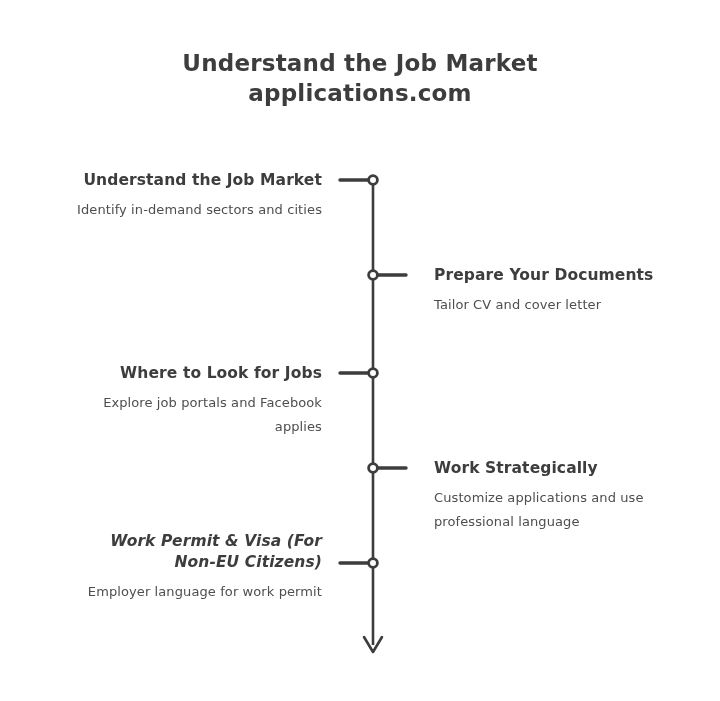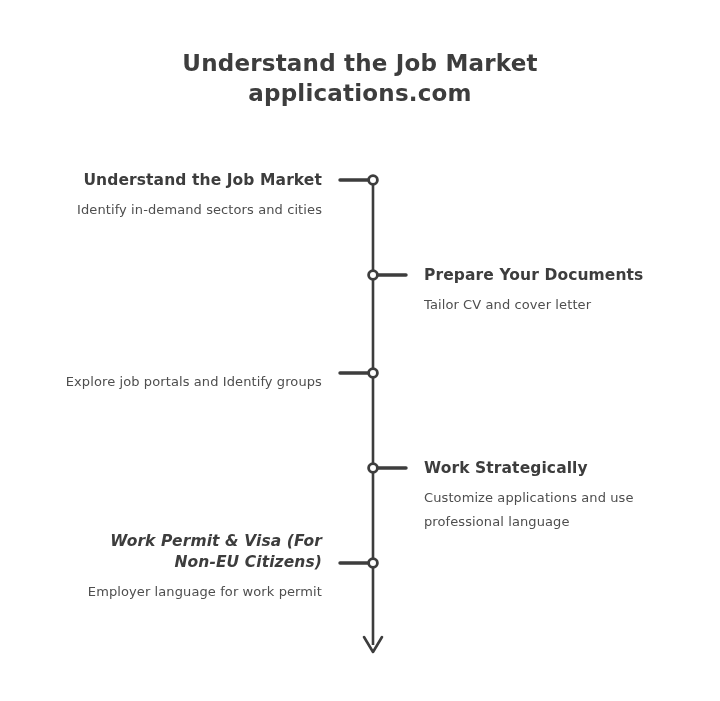--- a/index.html
+++ b/index.html
@@ -60,21 +60,21 @@
   .side-left {
     position: absolute;
     right: 398px;      
     top: -10px;
     width: 300px;
     text-align: right;
   }
   
   .side-right {
     position: absolute;
-    left: 424px;
+    left: 434px;
     top: -10px;
     width: 276px;
     text-align: left;
   }
 
   .tl-heading {
     font-family: "DejaVu Sans", sans-serif;
     font-size: 15.5px;
     font-weight: bold;
     color: #3d3d3d;
@@ -137,21 +137,22 @@
 
   <div class="tl-item" style="top:275px;">
     <div class="side-right">
       <p class="tl-heading">Prepare Your Documents</p>
       <p class="tl-desc w-narrow-r">Tailor CV and cover letter</p>
     </div>
   </div>
 
   <div class="tl-item" style="top:373px;">
     <div class="side-left">
-      <p class="tl-desc w-narrow-l">Explore job portals and Identify groups</p>
+      <p class="tl-heading">Where to Look for Jobs</p>
+      <p class="tl-desc w-narrow-l">Explore job portals and Facebook applies</p>
     </div>
   </div>
 
   <div class="tl-item" style="top:468px;">
     <div class="side-right">
       <p class="tl-heading">Work Strategically</p>
       <p class="tl-desc w-narrow-r">Customize applications and use professional language</p>
     </div>
   </div>
 

